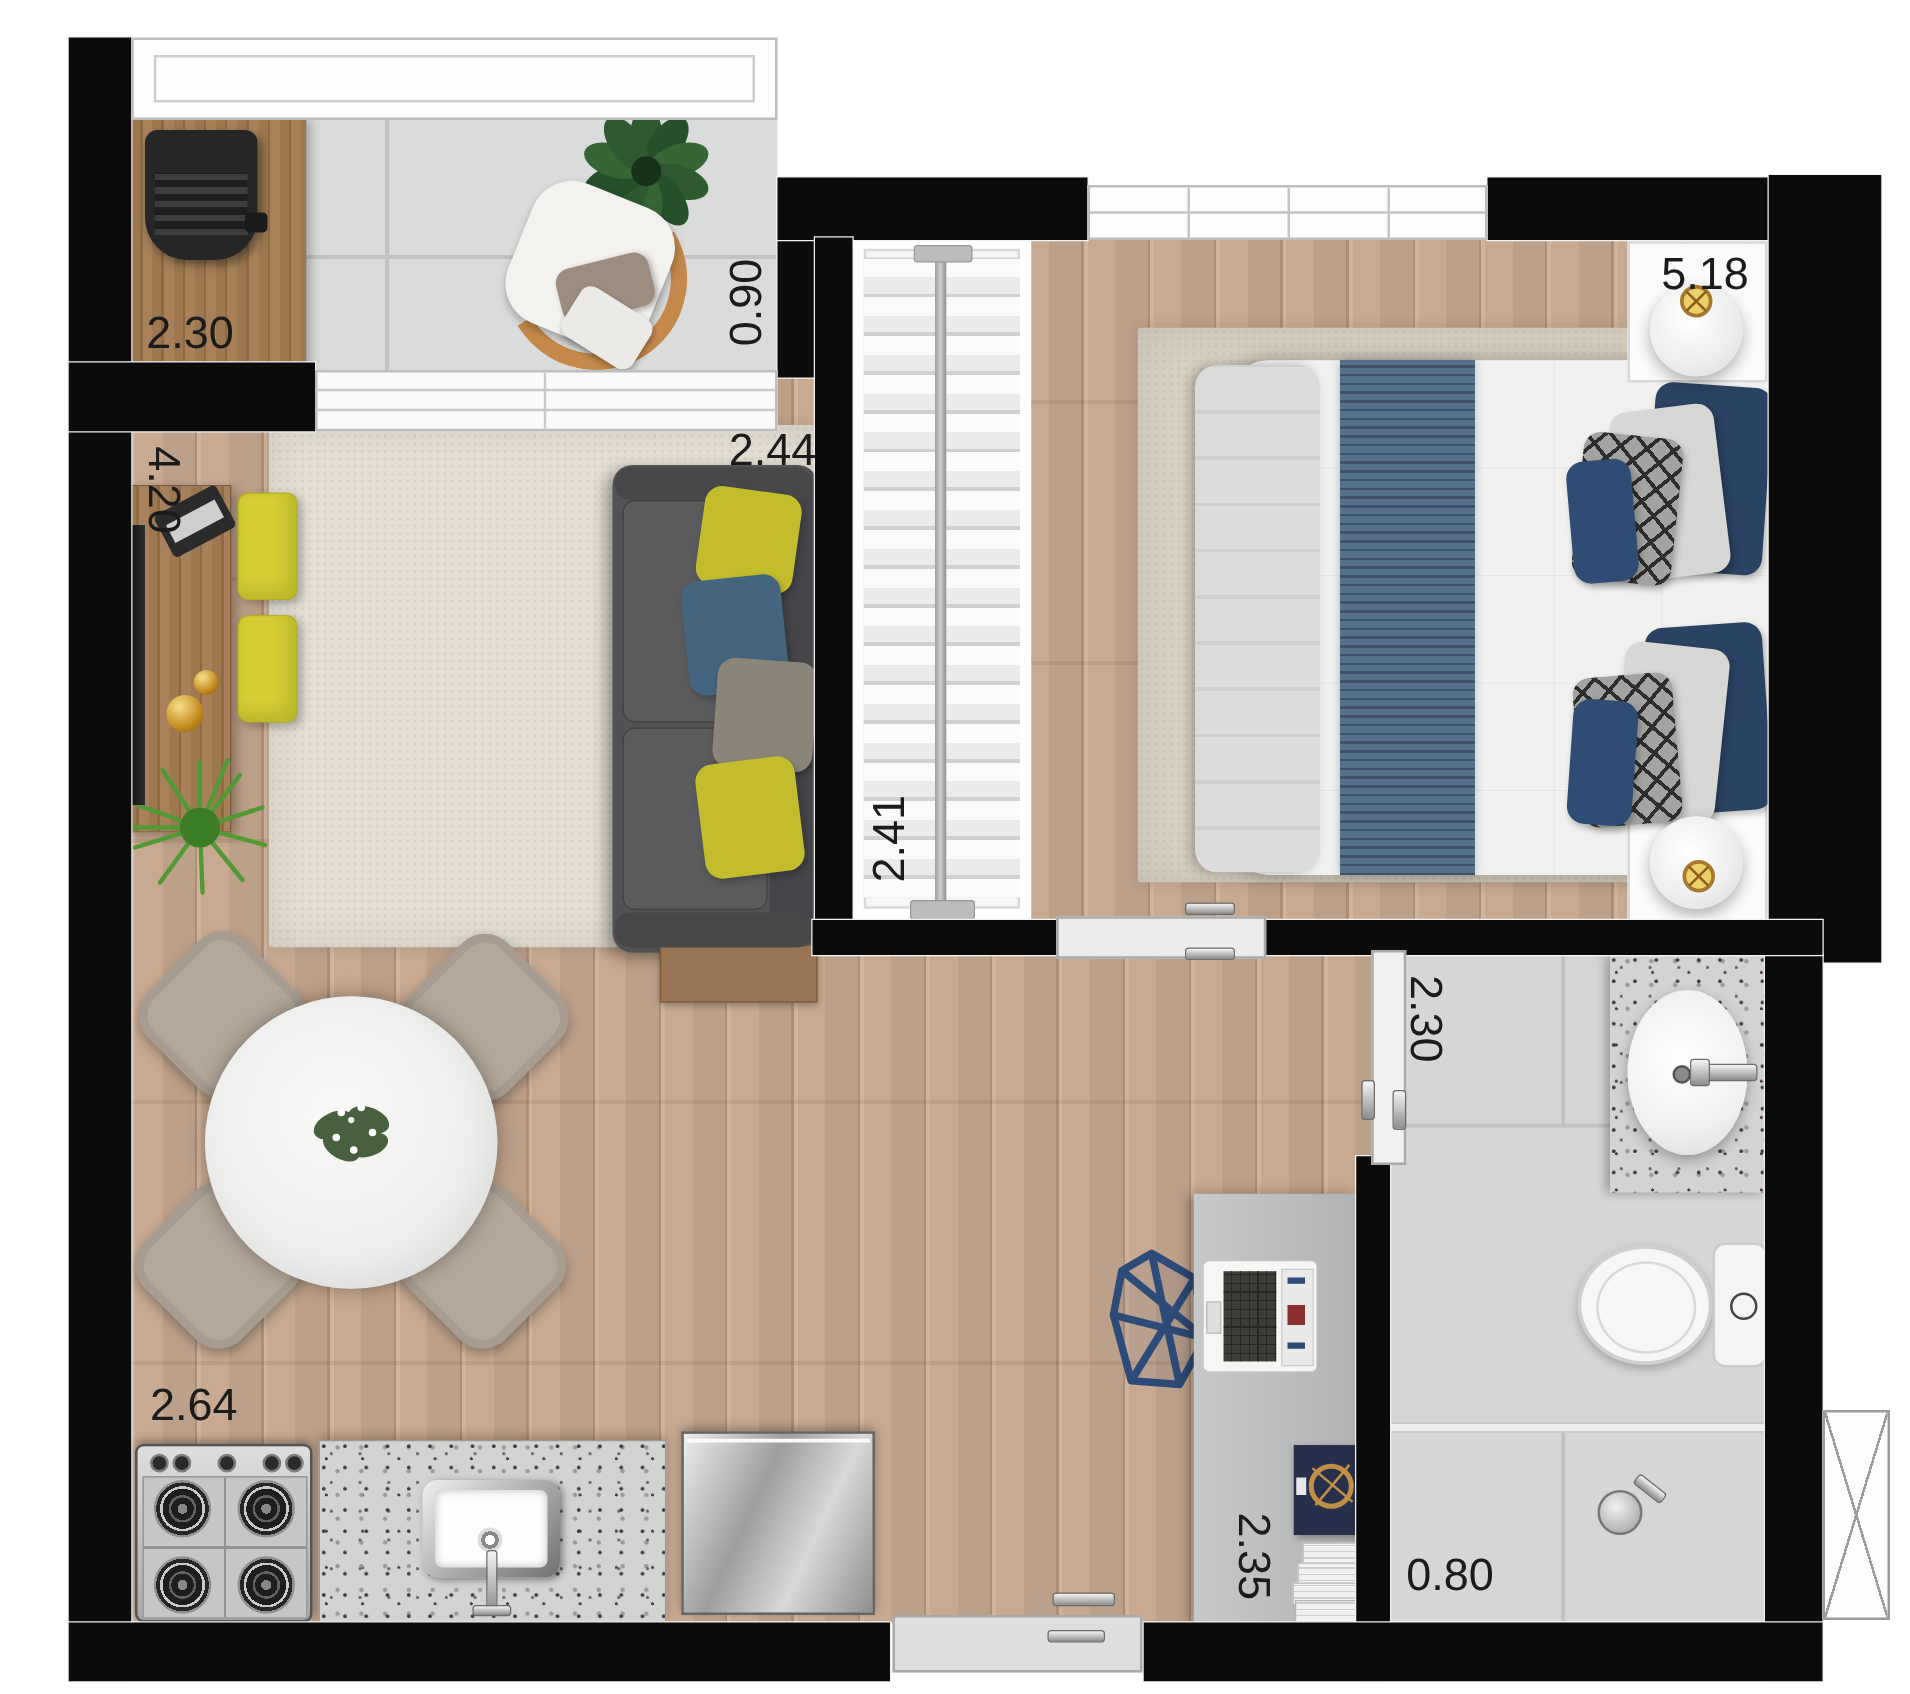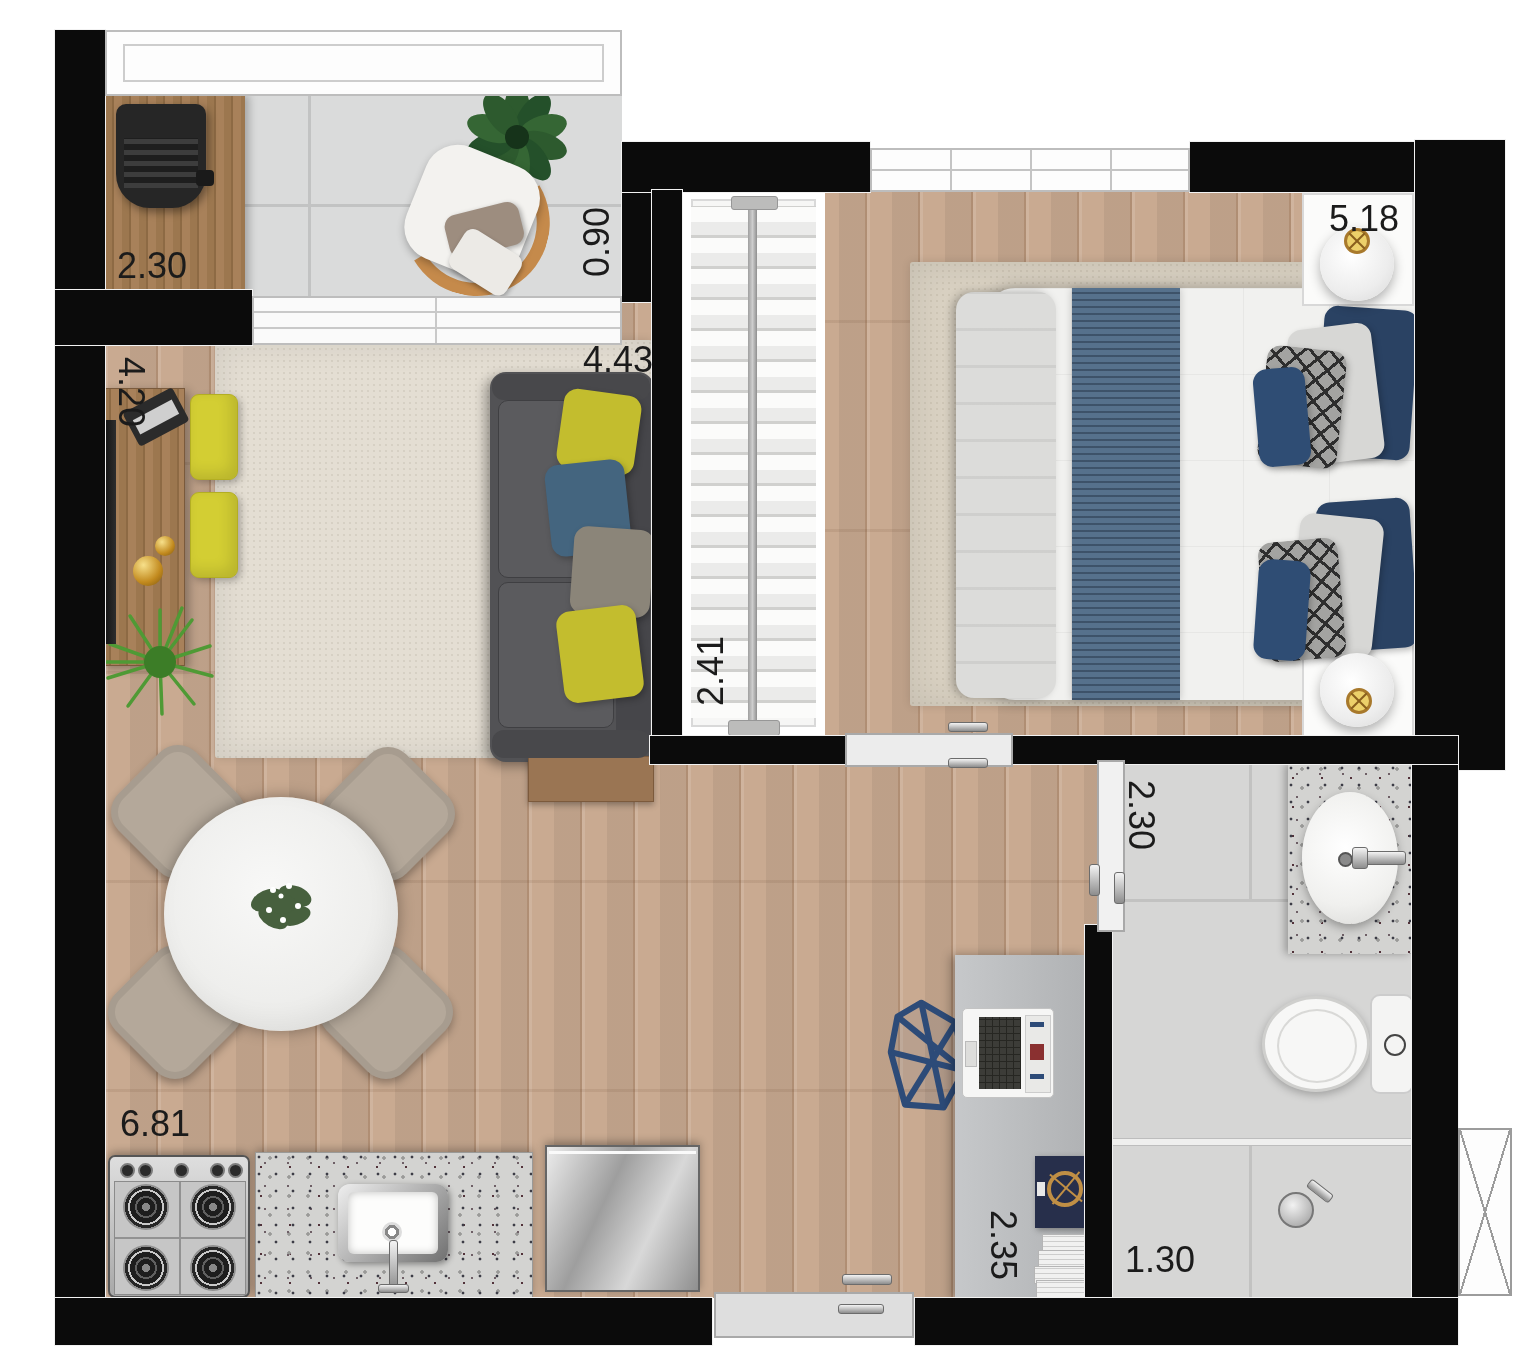--- a/index.html
+++ b/index.html
@@ -314,21 +314,21 @@
   <div class="door" style="left:714px;top:1292px;width:200px;height:46px;background:#dedede;"></div>
   <div class="chrome" style="left:842px;top:1274px;width:48px;height:9px;"></div>
   <div class="chrome" style="left:838px;top:1304px;width:44px;height:8px;"></div>
   <div class="win" style="left:1458px;top:1128px;width:54px;height:168px;border-color:#9c9c9c;
        background-image:linear-gradient(to top right,transparent calc(50% - 1px),#9c9c9c calc(50% - 1px) calc(50% + 1px),transparent calc(50% + 1px)),
                         linear-gradient(to bottom right,transparent calc(50% - 1px),#9c9c9c calc(50% - 1px) calc(50% + 1px),transparent calc(50% + 1px));"></div>
 
   <div class="dim" style="left:152px;top:266px;">2.30</div>
   <div class="dim r-90" style="left:597px;top:242px;">0.90</div>
   <div class="dim r90" style="left:131px;top:392px;">4.20</div>
-  <div class="dim" style="left:618px;top:360px;">4.43</div>
+  <div class="dim" style="left:618px;top:360px;">2.44</div>
   <div class="dim" style="left:1364px;top:219px;">5.18</div>
   <div class="dim r-90" style="left:711px;top:671px;">2.41</div>
   <div class="dim r90" style="left:1141px;top:815px;">2.30</div>
-  <div class="dim" style="left:155px;top:1124px;">6.81</div>
+  <div class="dim" style="left:155px;top:1124px;">2.64</div>
   <div class="dim r90" style="left:1003px;top:1245px;">2.35</div>
-  <div class="dim" style="left:1160px;top:1260px;">1.30</div>
+  <div class="dim" style="left:1160px;top:1260px;">0.80</div>
 
 </div>
 
 </body></html>

